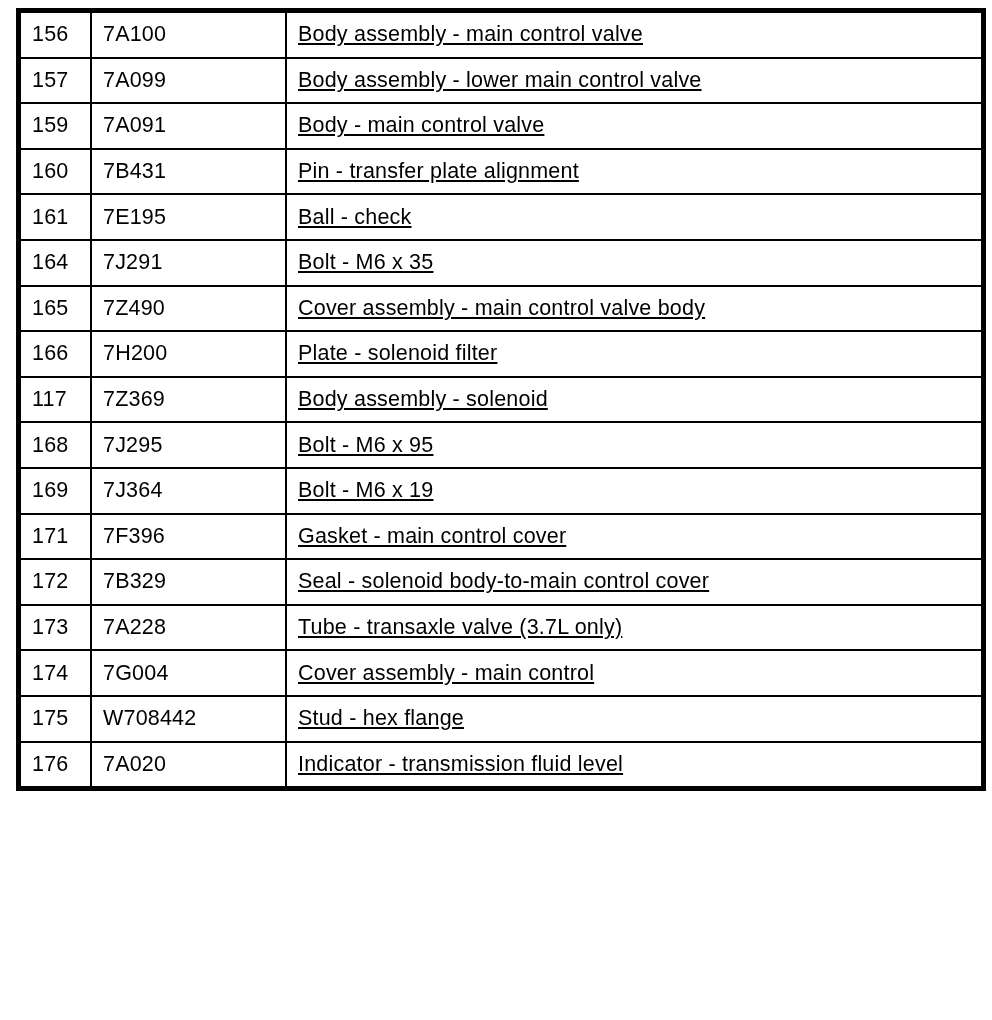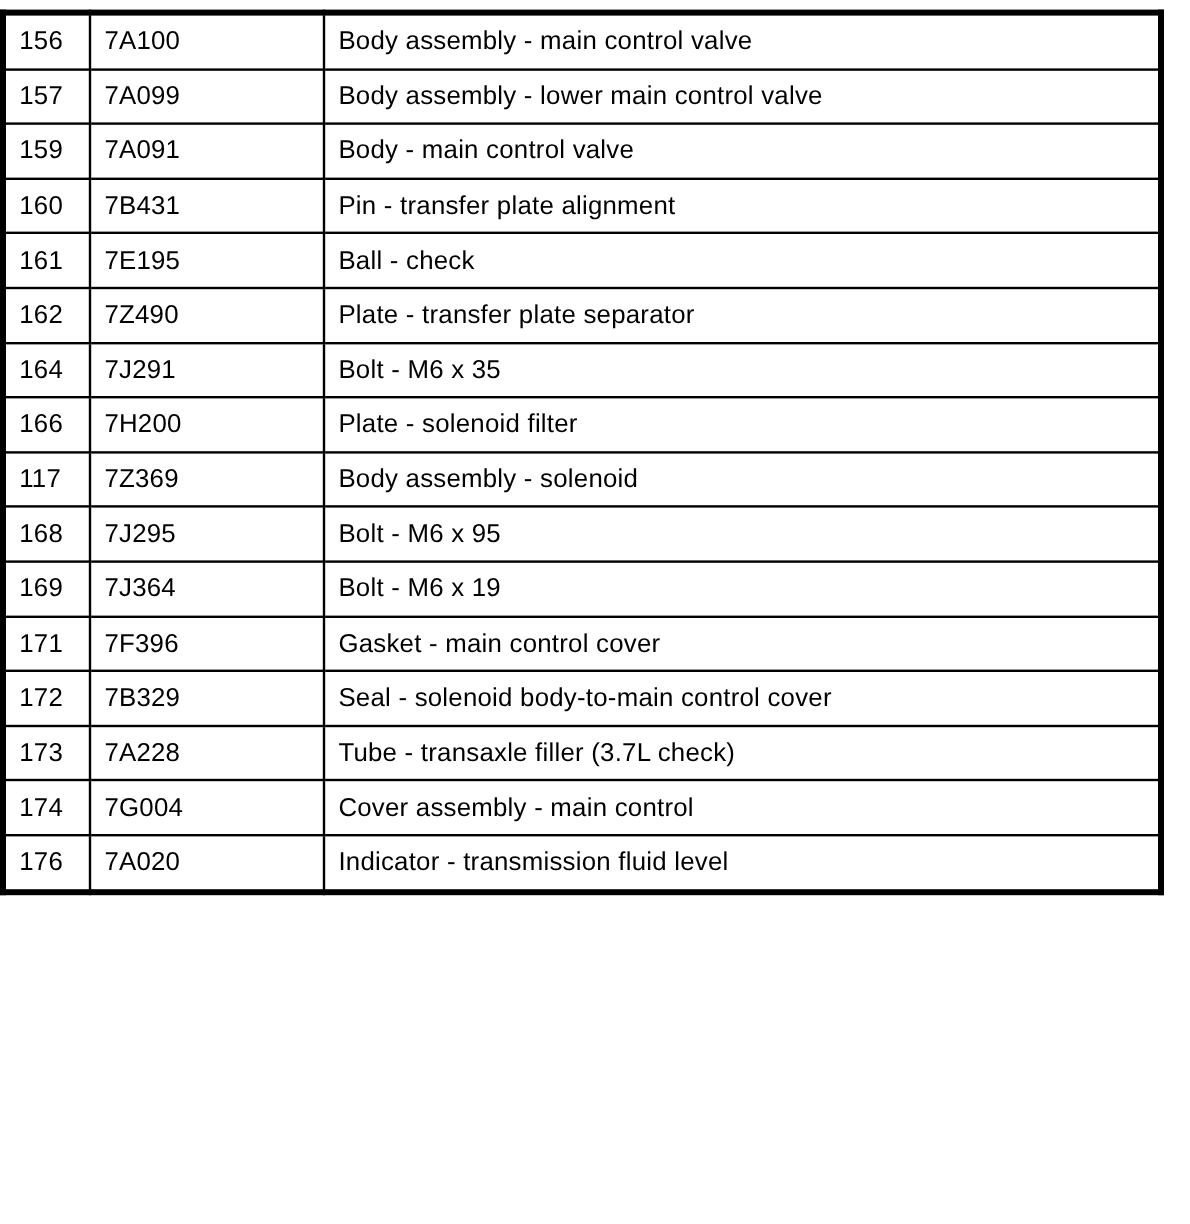--- a/index.html
+++ b/index.html
@@ -7,21 +7,21 @@
     padding: 0;
     background: #ffffff;
     width: 992px;
     height: 1020px;
     font-family: "Liberation Sans", "DejaVu Sans", sans-serif;
   }
   .page {
     width: 992px;
     height: 1020px;
     box-sizing: border-box;
-    padding: 8px 10px 10px 0;
+    padding: 8px 10px 10px 16px;
     background: #ffffff;
   }
   table.parts-table {
     border-collapse: collapse;
     width: 970px;
     table-layout: fixed;
     border: 5px solid #000000;
   }
   table.parts-table td {
     border: 2px solid #000000;
@@ -29,21 +29,21 @@
     font-size: 21.5px;
     color: #000000;
     vertical-align: middle;
     padding: 0 6px 0 11px;
     white-space: nowrap;
     overflow: hidden;
     letter-spacing: 0.2px;
   }
   td.col-num  { width: 52px;  }
   td.col-code { width: 176px; margin-left: 35px; }
-  td.col-desc { width: auto;  }
+  td.col-desc { width: auto; text-decoration: underline;  }
 </style>
 </head>
 <body>
 
 <div class="page">
   <table class="parts-table">
     <tbody>
         <tr>
           <td class="col-num">156</td>
           <td class="col-code">7A100</td>
@@ -63,28 +63,28 @@
           <td class="col-num">160</td>
           <td class="col-code">7B431</td>
           <td class="col-desc">Pin - transfer plate alignment</td>
         </tr>
         <tr>
           <td class="col-num">161</td>
           <td class="col-code">7E195</td>
           <td class="col-desc">Ball - check</td>
         </tr>
         <tr>
-          <td class="col-num">162</td>
-          <td class="col-code">7Z490</td>
-          <td class="col-desc">Plate - transfer plate separator</td>
-        </tr>
-        <tr>
           <td class="col-num">164</td>
           <td class="col-code">7J291</td>
           <td class="col-desc">Bolt - M6 x 35</td>
+        </tr>
+        <tr>
+          <td class="col-num">165</td>
+          <td class="col-code">7Z490</td>
+          <td class="col-desc">Cover assembly - main control valve body</td>
         </tr>
         <tr>
           <td class="col-num">166</td>
           <td class="col-code">7H200</td>
           <td class="col-desc">Plate - solenoid filter</td>
         </tr>
         <tr>
           <td class="col-num">117</td>
           <td class="col-code">7Z369</td>
           <td class="col-desc">Body assembly - solenoid</td>
@@ -105,26 +105,31 @@
           <td class="col-desc">Gasket - main control cover</td>
         </tr>
         <tr>
           <td class="col-num">172</td>
           <td class="col-code">7B329</td>
           <td class="col-desc">Seal - solenoid body-to-main control cover</td>
         </tr>
         <tr>
           <td class="col-num">173</td>
           <td class="col-code">7A228</td>
-          <td class="col-desc">Tube - transaxle filler (3.7L check)</td>
+          <td class="col-desc">Tube - transaxle valve (3.7L only)</td>
         </tr>
         <tr>
           <td class="col-num">174</td>
           <td class="col-code">7G004</td>
           <td class="col-desc">Cover assembly - main control</td>
+        </tr>
+        <tr>
+          <td class="col-num">175</td>
+          <td class="col-code">W708442</td>
+          <td class="col-desc">Stud - hex flange</td>
         </tr>
         <tr>
           <td class="col-num">176</td>
           <td class="col-code">7A020</td>
           <td class="col-desc">Indicator - transmission fluid level</td>
         </tr>
       </tbody>
   </table>
 </div>
 

